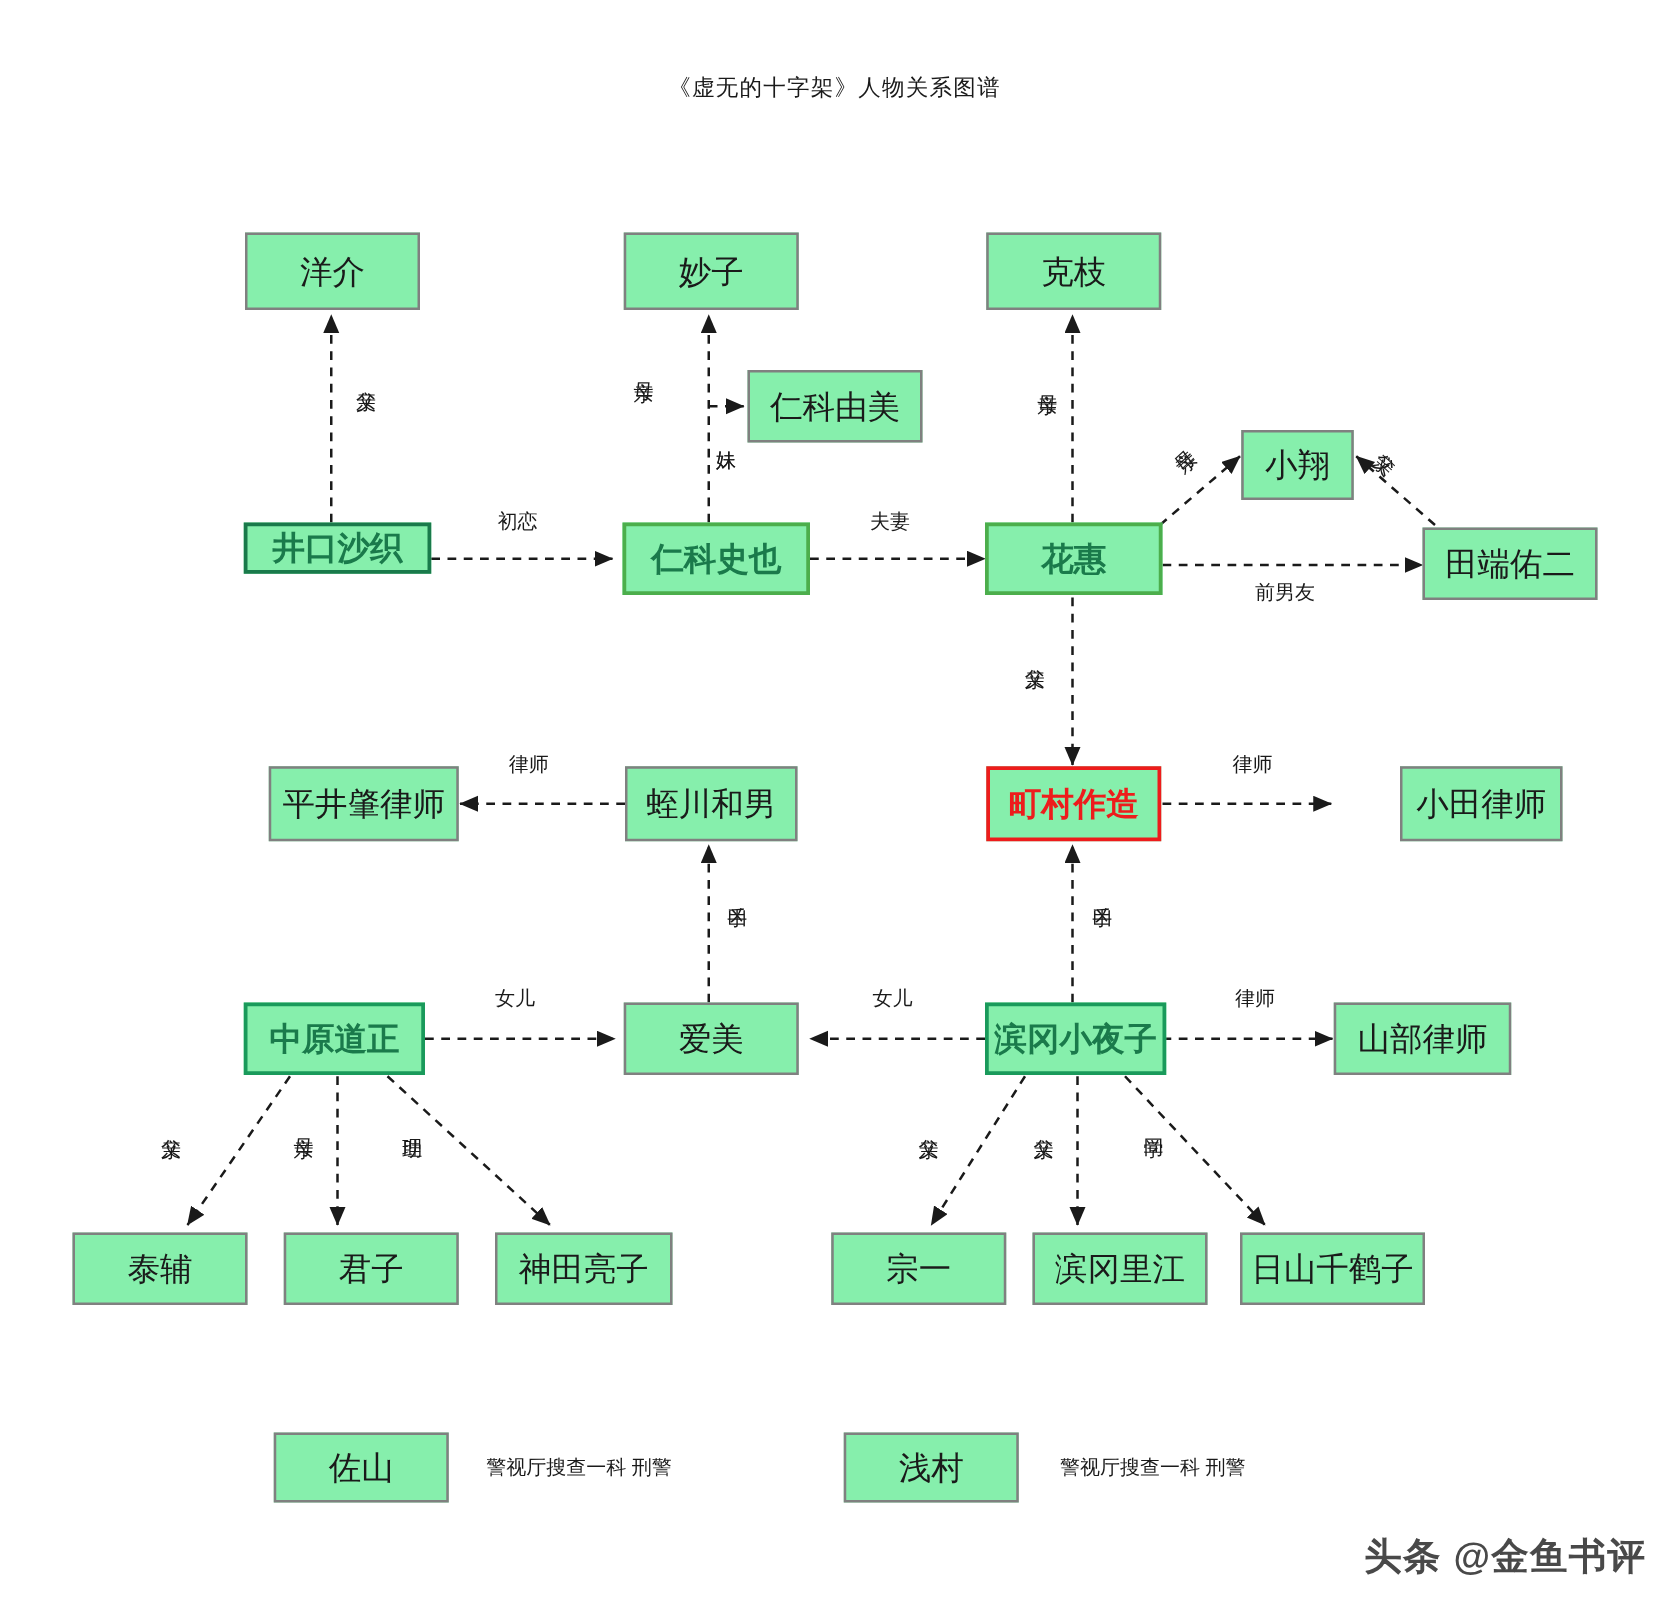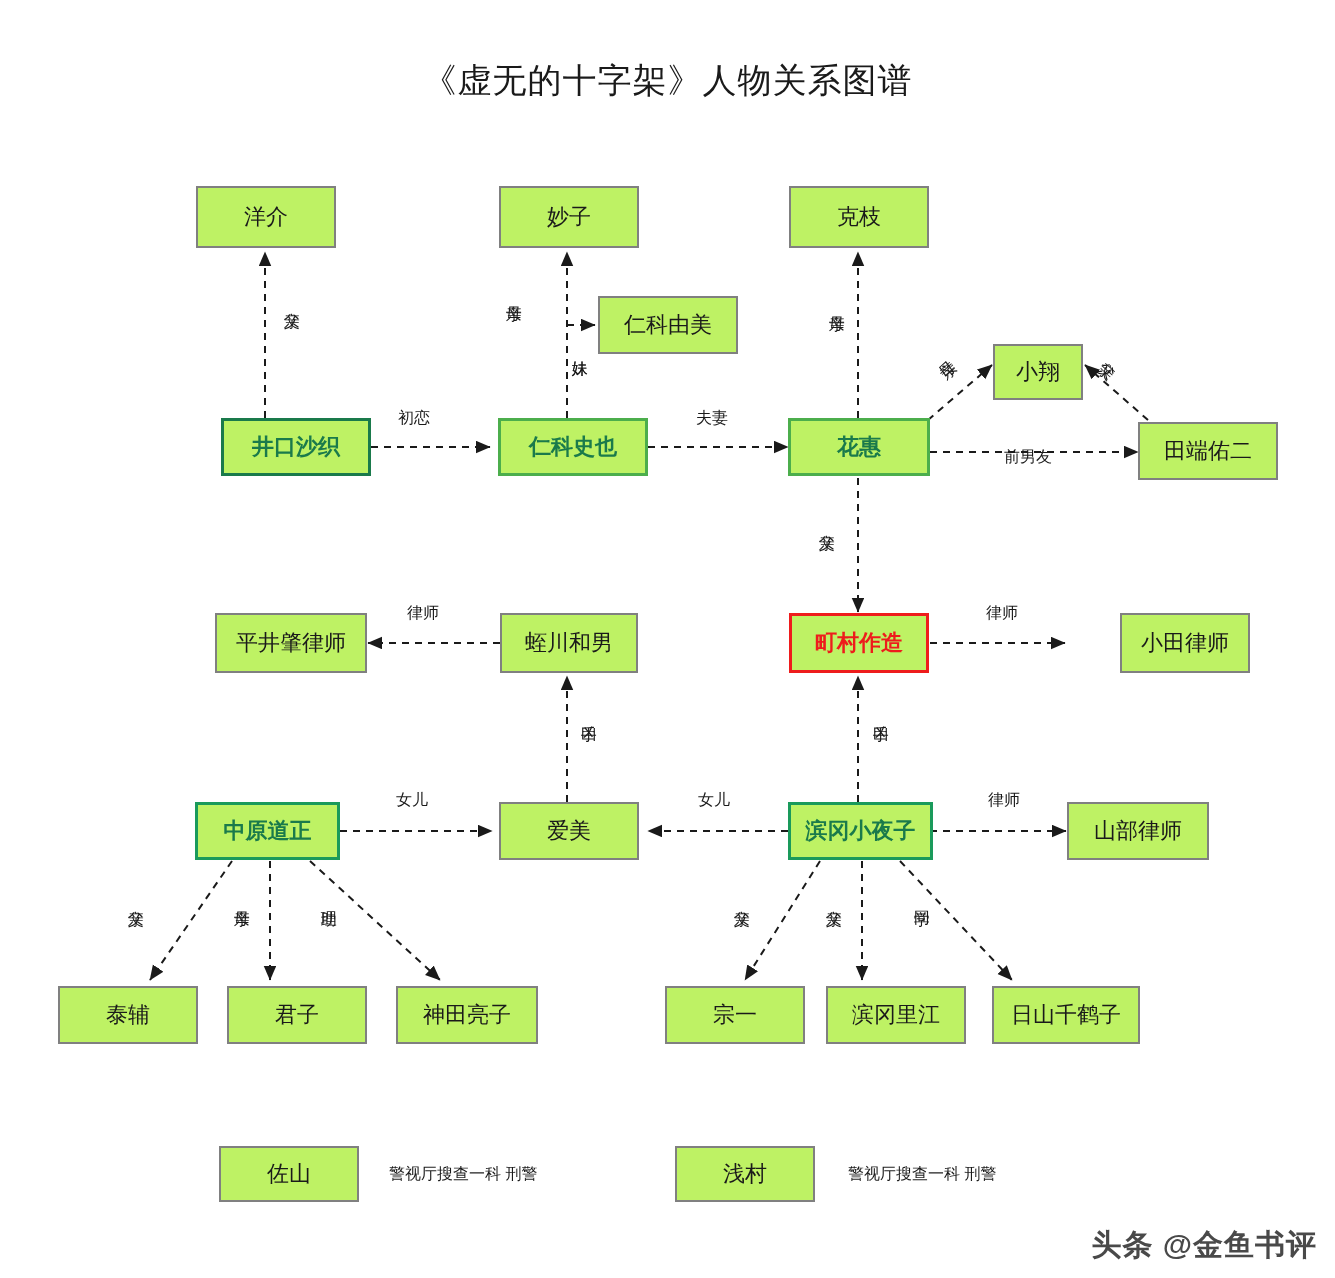--- a/index.html
+++ b/index.html
@@ -3,28 +3,28 @@
 <meta charset="utf-8">
 <style>
   html,body{margin:0;padding:0;background:#ffffff;}
   body{
     width:1335px;height:1278px;position:relative;overflow:hidden;
     font-family:"Liberation Sans","DejaVu Sans",sans-serif;
     color:#1a1a1a;
   }
   #diagram-title{
     position:absolute;left:0;top:58px;width:1335px;text-align:center;
-    font-size:34px;letter-spacing:1px;color:#1a1a1a;
+    font-size:18px;letter-spacing:1px;color:#1a1a1a;
   }
   svg#graph{position:absolute;left:0;top:0;width:1335px;height:1278px;}
   .node-box{
     position:absolute;box-sizing:border-box;
     display:flex;align-items:center;justify-content:center;
-    background:#bef264;border:2px solid #808080;
-    font-size:22px;color:#1a1a1a;white-space:nowrap;
+    background:#86efac;border:2px solid #808080;
+    font-size:26px;color:#1a1a1a;white-space:nowrap;
   }
   .node-box.hl-green-dark{border:3px solid #1a7a4b;color:#1a7a4b;font-weight:bold;}
   .node-box.hl-green-light{border:3px solid #4cae4c;color:#1a7a4b;font-weight:bold;}
   .node-box.hl-green-mid{border:3px solid #1a9a5b;color:#1a7a4b;font-weight:bold;}
   .node-box.hl-red{border:3px solid #ee1c1c;color:#ee1c1c;font-weight:bold;}
   .edge-label{
     position:absolute;font-size:16px;color:#1a1a1a;white-space:nowrap;
     line-height:1.05;pointer-events:none;
   }
   .edge-label.vert{writing-mode:vertical-rl;text-orientation:upright;}
@@ -113,21 +113,21 @@
   </div>
 
 <div class="node-box" style="left:598px;top:296px;width:140px;height:58px;">
   <span>仁科由美</span>
   </div>
 
 <div class="node-box" style="left:993px;top:310px;width:90px;height:56px;margin-top:34px;">
   <span>小翔</span>
   </div>
 
-<div class="node-box hl-green-dark" style="left:195px;top:418px;width:150px;height:58px;margin-left:26px;">
+<div class="node-box hl-green-dark" style="left:195px;top:418px;width:150px;height:41px;">
   <span>井口沙织</span>
   </div>
 
 <div class="node-box hl-green-light" style="left:498px;top:418px;width:150px;height:58px;">
   <span>仁科史也</span>
   </div>
 
 <div class="node-box hl-green-light" style="left:788px;top:418px;width:142px;height:58px;">
   <span>花惠</span>
   </div>
@@ -201,21 +201,21 @@
   </div>
 
 <div class="edge-label vert" style="left:283px;top:300px;">父亲</div>
 <div class="edge-label vert" style="left:505px;top:293px;">母亲</div>
 <div class="edge-label vert" style="left:571px;top:348px;">妹妹</div>
 <div class="edge-label" style="left:398px;top:410px;">初恋</div>
 <div class="edge-label" style="left:696px;top:410px;">夫妻</div>
 <div class="edge-label vert" style="left:828px;top:303px;">母亲</div>
 <div class="edge-label rot-up" style="left:925px;top:355px;">母亲</div>
 <div class="edge-label rot-dn" style="left:1112px;top:355px;">父亲</div>
-<div class="edge-label" style="left:1004px;top:449px;">前男友</div>
+<div class="edge-label" style="left:1004px;top:467px;">前男友</div>
 <div class="edge-label vert" style="left:818px;top:522px;">父亲</div>
 <div class="edge-label" style="left:407px;top:605px;">律师</div>
 <div class="edge-label" style="left:986px;top:605px;">律师</div>
 <div class="edge-label vert" style="left:580px;top:713px;">凶手</div>
 <div class="edge-label vert" style="left:872px;top:713px;">凶手</div>
 <div class="edge-label" style="left:396px;top:792px;">女儿</div>
 <div class="edge-label" style="left:698px;top:792px;">女儿</div>
 <div class="edge-label" style="left:988px;top:792px;">律师</div>
 <div class="edge-label vert" style="left:127px;top:898px;">父亲</div>
 <div class="edge-label vert" style="left:233px;top:898px;">母亲</div>

